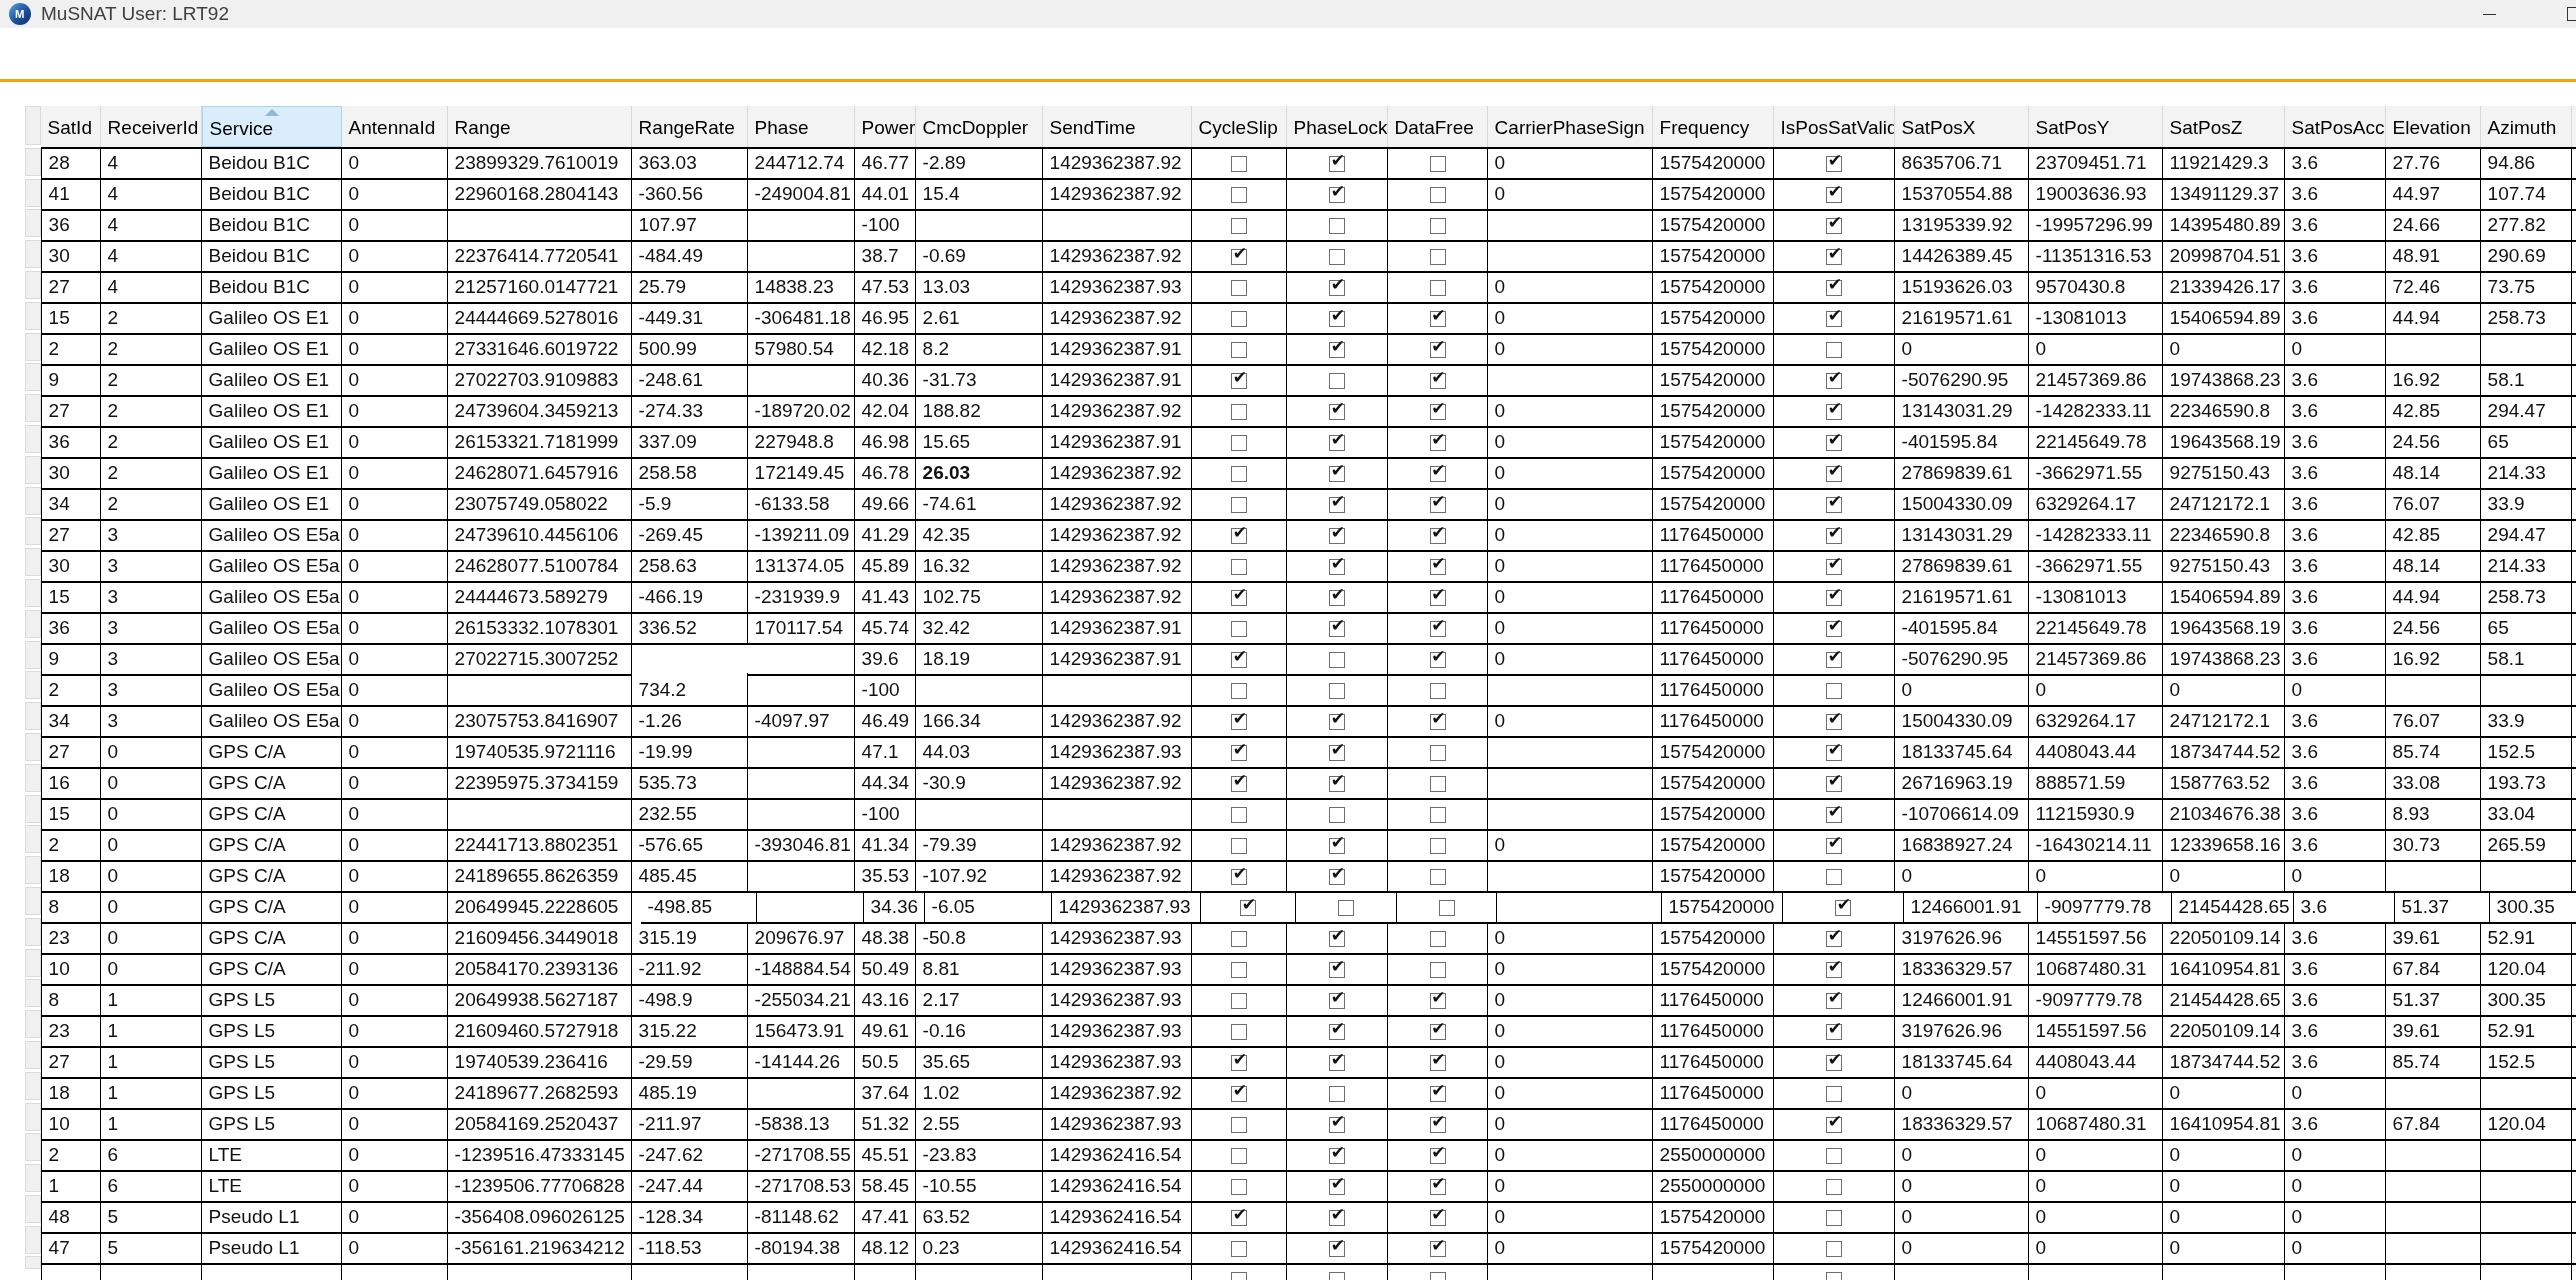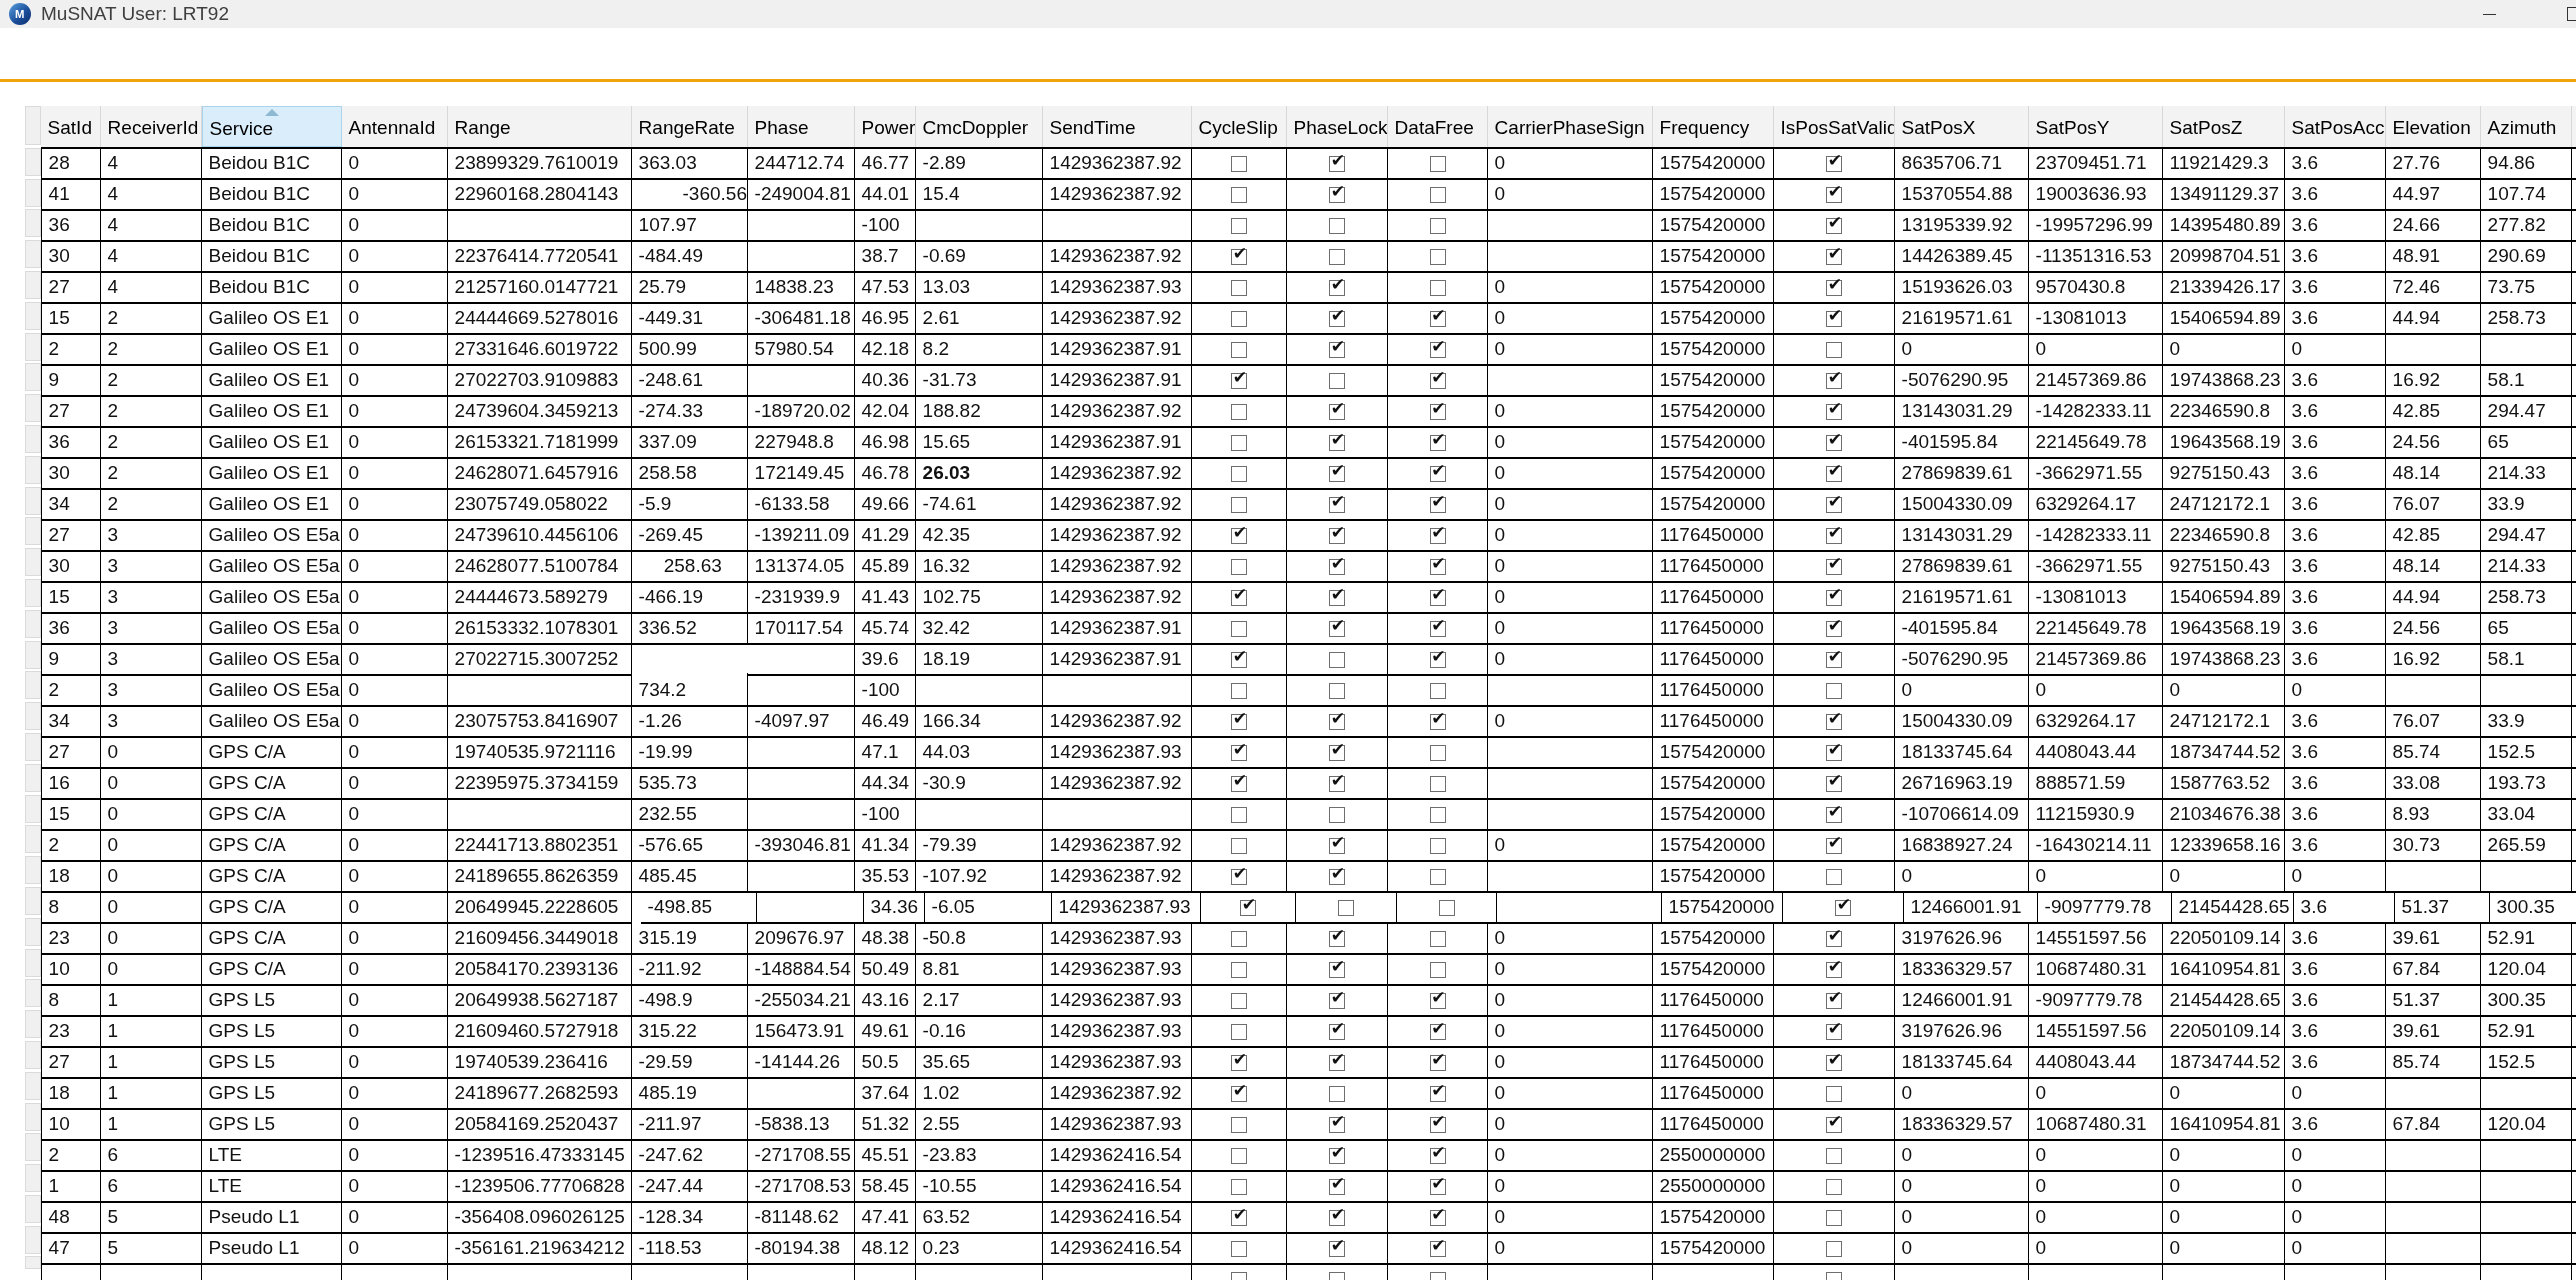--- a/index.html
+++ b/index.html
@@ -171,21 +171,21 @@
           <div class="tcell" style="width: 95px;">27.76</div>
           <div class="tcell" style="width: 91px;">94.86</div>
           <div class="tcell sliver" style="width: 4.7px;"></div>
         </div>
         <div class="trow">
           <div class="tcell first" style="width: 60px;">41</div>
           <div class="tcell" style="width: 101px;">4</div>
           <div class="tcell" style="width: 140px;">Beidou B1C</div>
           <div class="tcell" style="width: 106px;">0</div>
           <div class="tcell" style="width: 184px;">22960168.2804143</div>
-          <div class="tcell" style="width: 116px; text-align: right;">-360.56</div>
+          <div class="tcell" style="width: 116px;">-360.56</div>
           <div class="tcell" style="width: 107px;">-249004.81</div>
           <div class="tcell" style="width: 61px;">44.01</div>
           <div class="tcell" style="width: 127px;">15.4</div>
           <div class="tcell" style="width: 149px;">1429362387.92</div>
           <div class="tcell cbcell" style="width: 95px;">
             <span class="cb"></span>
           </div>
           <div class="tcell cbcell" style="width: 101px;">
             <span class="cb checked">
               <span class="mark">✔</span>
@@ -629,21 +629,21 @@
           <div class="tcell" style="width: 95px;">42.85</div>
           <div class="tcell" style="width: 91px;">294.47</div>
           <div class="tcell sliver" style="width: 4.7px;"></div>
         </div>
         <div class="trow">
           <div class="tcell first" style="width: 60px;">30</div>
           <div class="tcell" style="width: 101px;">3</div>
           <div class="tcell" style="width: 140px;">Galileo OS E5a</div>
           <div class="tcell" style="width: 106px;">0</div>
           <div class="tcell" style="width: 184px;">24628077.5100784</div>
-          <div class="tcell" style="width: 116px; text-align: center;">258.63</div>
+          <div class="tcell" style="width: 116px;">258.63</div>
           <div class="tcell" style="width: 107px;">131374.05</div>
           <div class="tcell" style="width: 61px;">45.89</div>
           <div class="tcell" style="width: 127px;">16.32</div>
           <div class="tcell" style="width: 149px;">1429362387.92</div>
           <div class="tcell cbcell" style="width: 95px;">
             <span class="cb"></span>
           </div>
           <div class="tcell cbcell" style="width: 101px;">
             <span class="cb checked">
               <span class="mark">✔</span>

